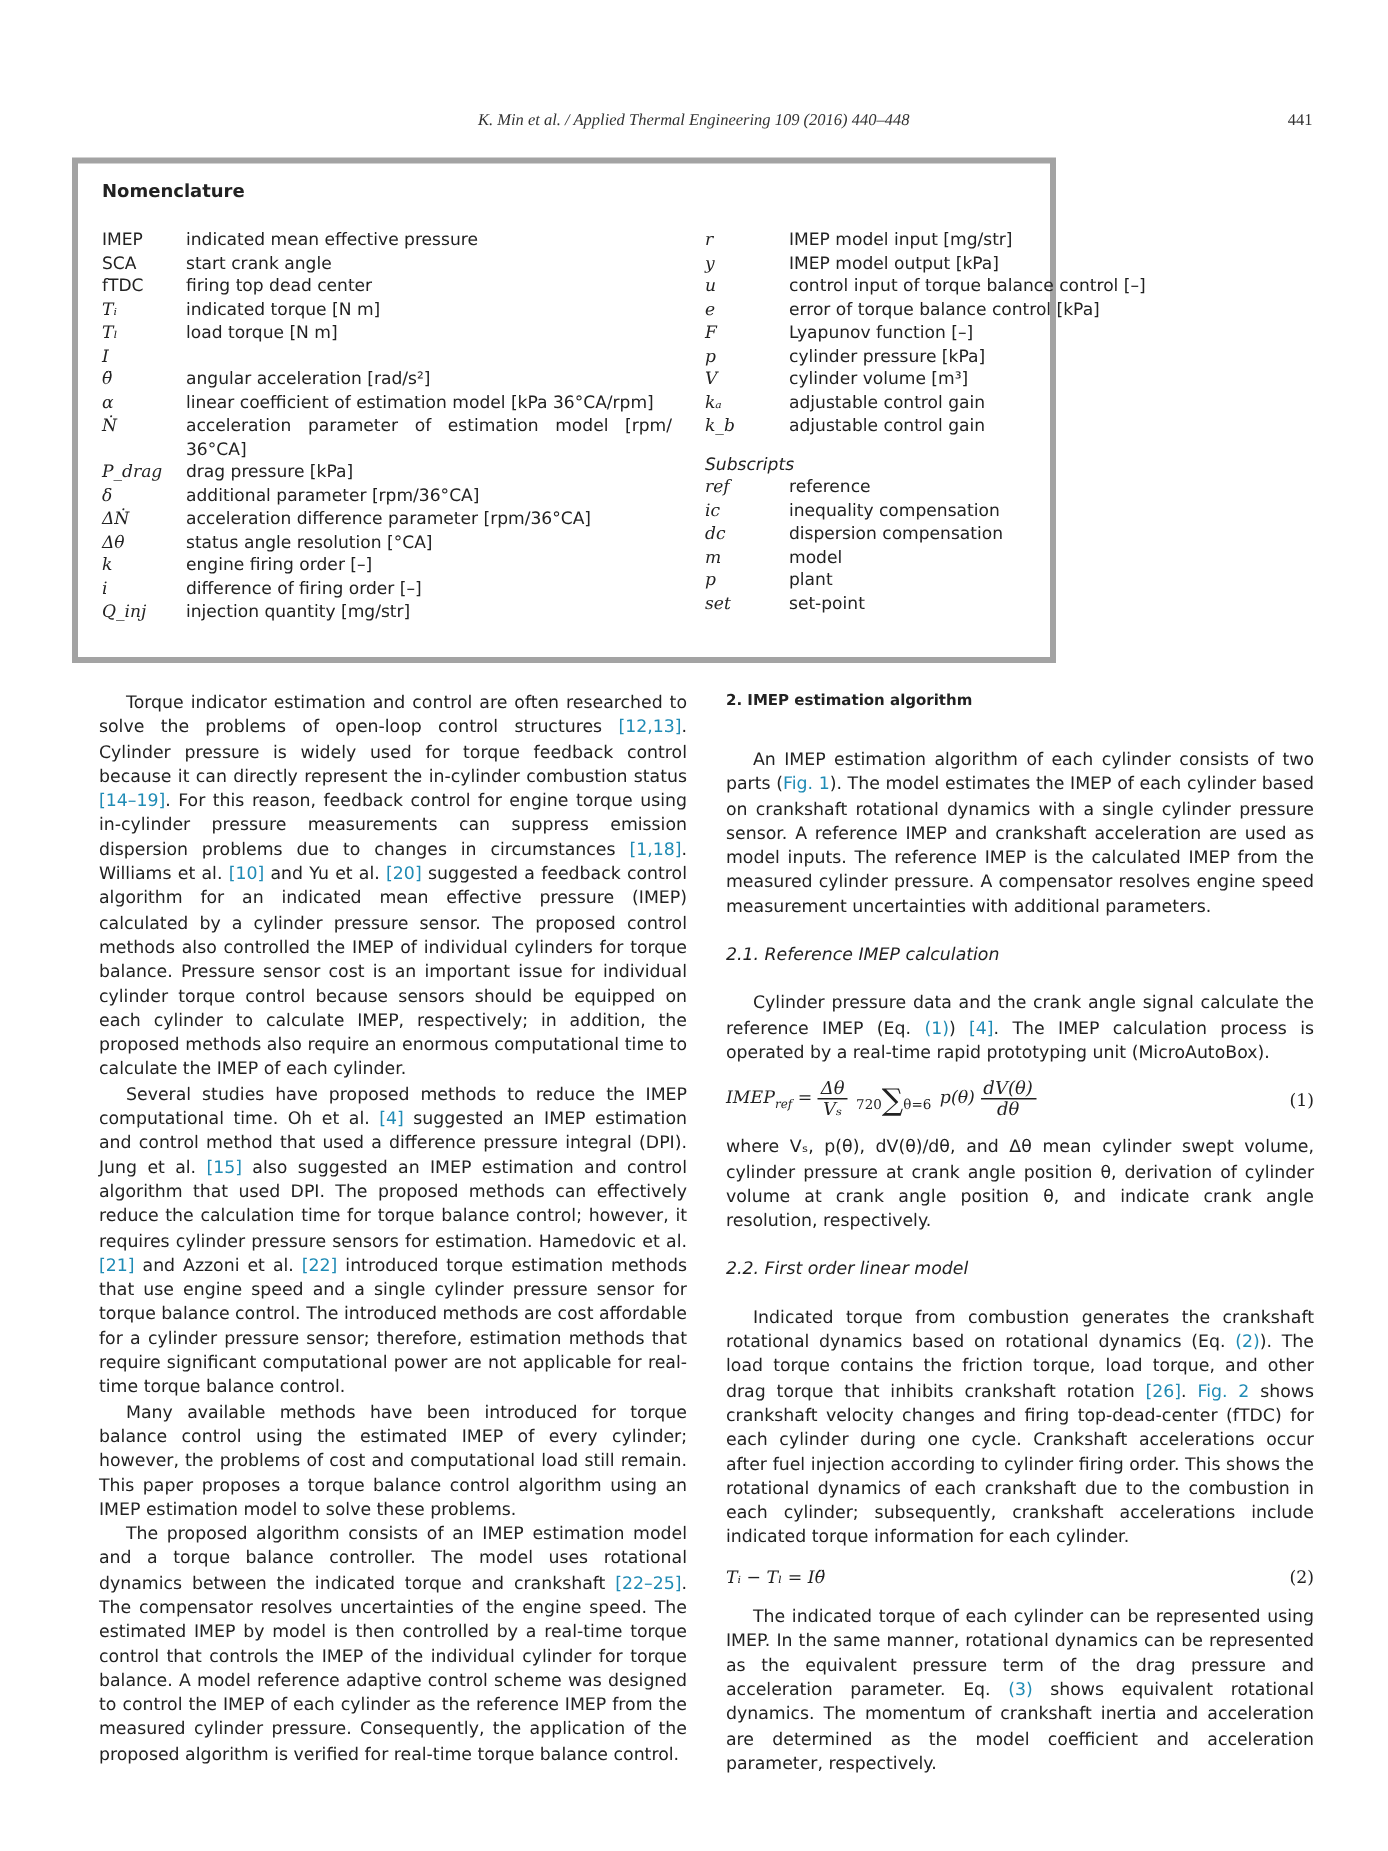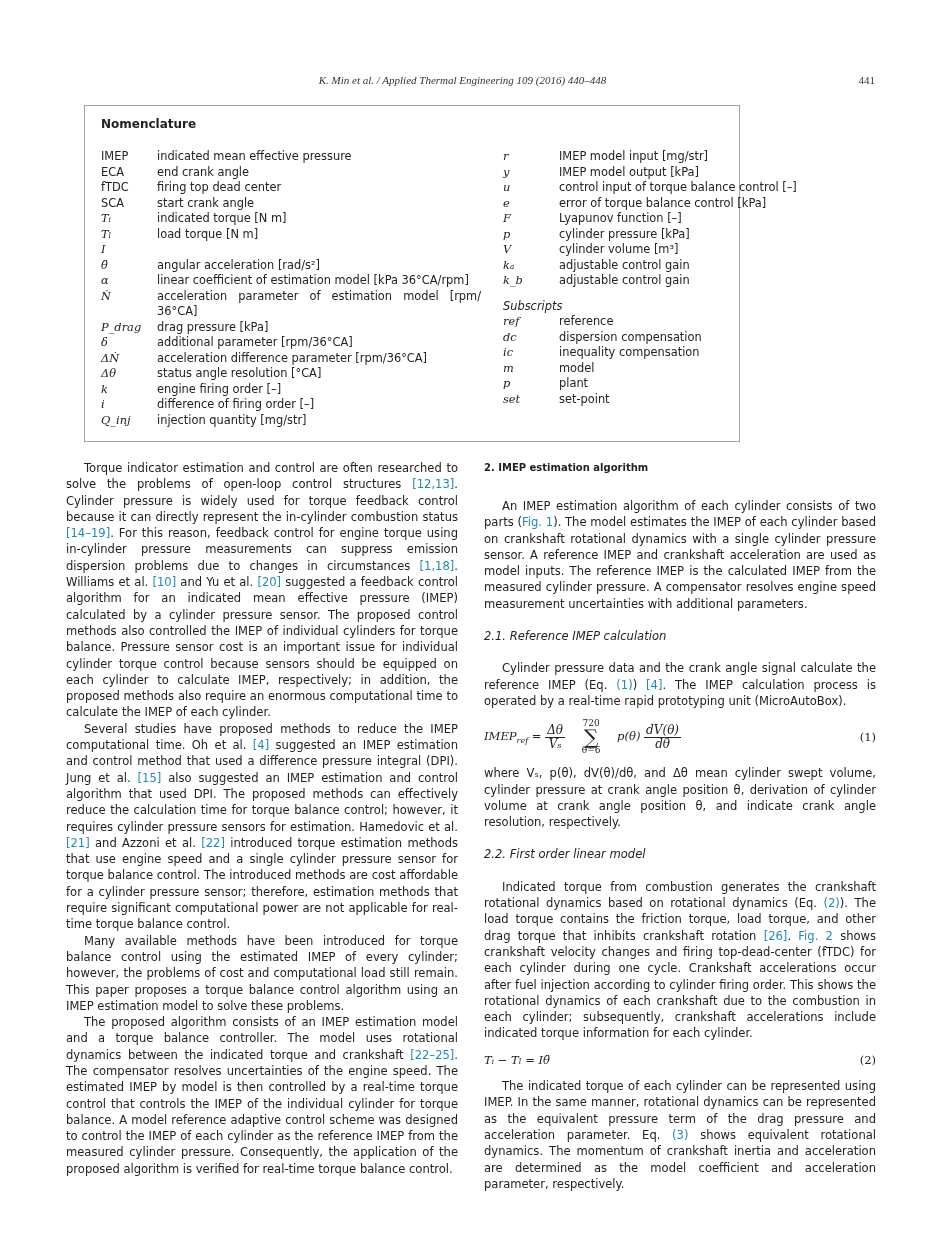--- a/index.html
+++ b/index.html
@@ -7,22 +7,22 @@
     width: 925px; height: 1234px; position: relative; overflow: hidden;
     font-family: "DejaVu Sans", sans-serif; color: #222;
   }
   .running-head {
     position: absolute; top: 74px; left: 0; width: 925px;
     font-family: "Liberation Serif", serif; font-style: italic; font-size: 11px; color: #333;
   }
   .running-head .journal { position: absolute; left: 0; width: 925px; text-align: center; }
   .running-head .pageno { position: absolute; right: 50px; font-style: normal; }
   .nom-box {
-    position: absolute; left: 84px; top: 105px; width: 656px; height: 337px;
-    border: 1px solid #a3a3a3; box-sizing: border-box;
+    position: absolute; left: 48px; top: 105px; width: 656px; height: 337px;
+    border: 4px solid #a3a3a3; box-sizing: border-box;
   }
   .nom-title {
     position: absolute; left: 16px; top: 11px; font-weight: bold; font-size: 12px;
     font-family: "DejaVu Sans", sans-serif;
   }
   .nom-col { position: absolute; top: 43px; font-size: 11.4px; line-height: 15.5px; }
   .nom-col.left { left: 16px; width: 380px; }
   .nom-col.right { left: 418px; width: 370px; }
   .nom-row { display: flex; }
   .nom-sym { width: 56px; flex: none; }
@@ -35,49 +35,45 @@
   .col.left { left: 66px; top: 460px; width: 392px; }
   .col.right { left: 484px; top: 460px; width: 392px; }
   .col p { margin: 0; text-indent: 18px; }
   .cite { color: #1f8bb5; }
   .sec-title { font-weight: bold; font-size: 10px; margin: 0 0 22px 0; line-height: 16px; }
   .subsec-title { font-style: italic; font-family: "DejaVu Sans", sans-serif; margin: 16px 0 16px 0; }
   .eq { display: flex; align-items: center; justify-content: space-between; font-family: "DejaVu Serif", serif; font-style: italic; margin: 10px 0 10px 0; }
   .eq .num { font-style: normal; }
   .frac { display: inline-flex; flex-direction: column; align-items: center; vertical-align: middle; font-size: 12px; line-height: 13px; }
   .frac .top { border-bottom: 1px solid #222; padding: 0 2px; }
-  .sum { display: inline-flex; flex-direction: column; align-items: center; vertical-align: middle; font-size: 9px; line-height: 9px; font-style: normal; margin: 0 13px; }
+  .sum { display: inline-flex; align-items: flex-end; vertical-align: middle; font-size: 9px; line-height: 9px; font-style: normal; margin: 0 2px; }
   .sum .sig { font-size: 20px; line-height: 18px; }
 </style>
 </head>
 <body>
 
 <div class="running-head">
   <span class="journal">K. Min et al. / Applied Thermal Engineering 109 (2016) 440–448</span>
   <span class="pageno">441</span>
 </div>
 
 <div class="nom-box">
   <div class="nom-title">Nomenclature</div>
   <div class="nom-col left" id="nom-left">
       <div class="nom-row">
         <span class="nom-sym">IMEP</span>
         <span class="nom-def">indicated mean effective pressure</span>
       </div>
       <div class="nom-row">
-        <span class="nom-sym">ECA</span>
-        <span class="nom-def">end crank angle</span>
+        <span class="nom-sym">SCA</span>
+        <span class="nom-def">start crank angle</span>
       </div>
       <div class="nom-row">
         <span class="nom-sym">fTDC</span>
         <span class="nom-def">firing top dead center</span>
-      </div>
-      <div class="nom-row">
-        <span class="nom-sym">SCA</span>
-        <span class="nom-def">start crank angle</span>
       </div>
       <div class="nom-row">
         <span class="nom-sym it">Tᵢ</span>
         <span class="nom-def">indicated torque [N m]</span>
       </div>
       <div class="nom-row">
         <span class="nom-sym it">Tₗ</span>
         <span class="nom-def">load torque [N m]</span>
       </div>
       <div class="nom-row">
@@ -163,26 +159,26 @@
           <span class="nom-def">adjustable control gain</span>
         </div>
       </div>
     <div class="sub-head">Subscripts</div>
     <div id="nom-subs">
         <div class="nom-row">
           <span class="nom-sym it">ref</span>
           <span class="nom-def">reference</span>
         </div>
         <div class="nom-row">
+          <span class="nom-sym it">ic</span>
+          <span class="nom-def">inequality compensation</span>
+        </div>
+        <div class="nom-row">
           <span class="nom-sym it">dc</span>
           <span class="nom-def">dispersion compensation</span>
-        </div>
-        <div class="nom-row">
-          <span class="nom-sym it">ic</span>
-          <span class="nom-def">inequality compensation</span>
         </div>
         <div class="nom-row">
           <span class="nom-sym it">m</span>
           <span class="nom-def">model</span>
         </div>
         <div class="nom-row">
           <span class="nom-sym it">p</span>
           <span class="nom-def">plant</span>
         </div>
         <div class="nom-row">

